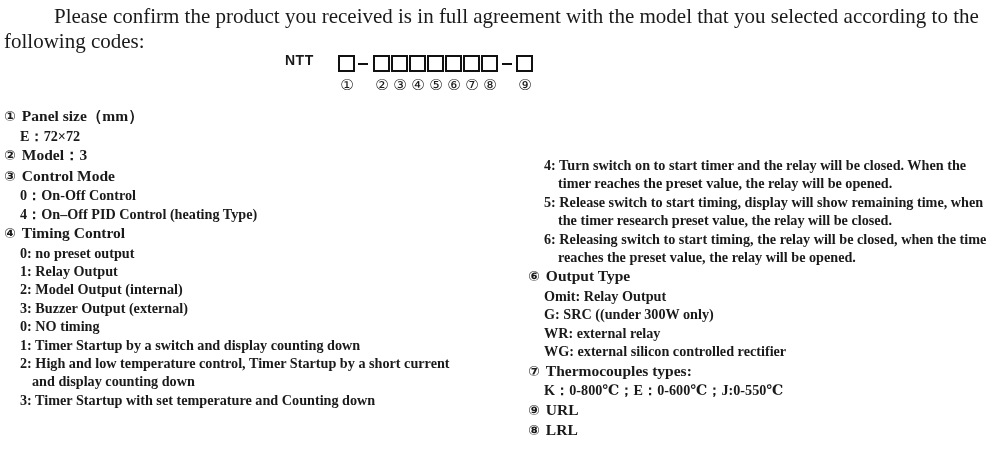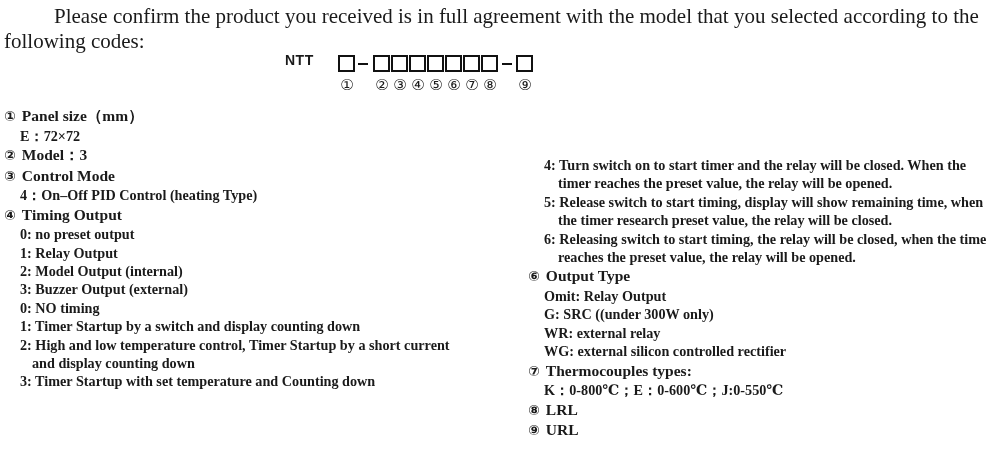--- a/index.html
+++ b/index.html
@@ -82,24 +82,25 @@
 <div class="col left">
   <div class="section">
     <div class="sec-title"><span class="circ">①</span><span>Panel size（mm）</span></div>
     <div class="item">E：72×72</div>
   </div>
   <div class="section">
     <div class="sec-title"><span class="circ">②</span><span>Model：3</span></div>
   </div>
   <div class="section">
     <div class="sec-title"><span class="circ">③</span><span>Control Mode</span></div>
+    <div class="item">0：On-Off Control</div>
     <div class="item">4：On–Off PID Control (heating Type)</div>
   </div>
   <div class="section">
-    <div class="sec-title"><span class="circ">④</span><span>Timing Output</span></div>
+    <div class="sec-title"><span class="circ">④</span><span>Timing Control</span></div>
     <div class="item">0: no preset output</div>
     <div class="item">1: Relay Output</div>
     <div class="item">2: Model Output (internal)</div>
     <div class="item">3: Buzzer Output (external)</div>
   </div>
   <div class="section">
     <div class="item">0: NO timing</div>
     <div class="item">1: Timer Startup by a switch and display counting down</div>
     <div class="item wrap" style="width:440px">2: High and low temperature control, Timer Startup by a short current and display counting down</div>
     <div class="item">3: Timer Startup with set temperature and Counting down</div>
@@ -117,18 +118,18 @@
     <div class="item">Omit: Relay Output</div>
     <div class="item">G: SRC ((under 300W only)</div>
     <div class="item">WR: external relay</div>
     <div class="item">WG: external silicon controlled rectifier</div>
   </div>
   <div class="section">
     <div class="sec-title"><span class="circ">⑦</span><span>Thermocouples types:</span></div>
     <div class="item">K：0-800℃；E：0-600℃；J:0-550℃</div>
   </div>
   <div class="section">
-    <div class="sec-title"><span class="circ">⑧</span><span>LRL</span></div>
+    <div class="sec-title"><span class="circ">⑨</span><span>URL</span></div>
   </div>
   <div class="section">
-    <div class="sec-title"><span class="circ">⑨</span><span>URL</span></div>
+    <div class="sec-title"><span class="circ">⑧</span><span>LRL</span></div>
   </div>
 </div>
 
 </body></html>

